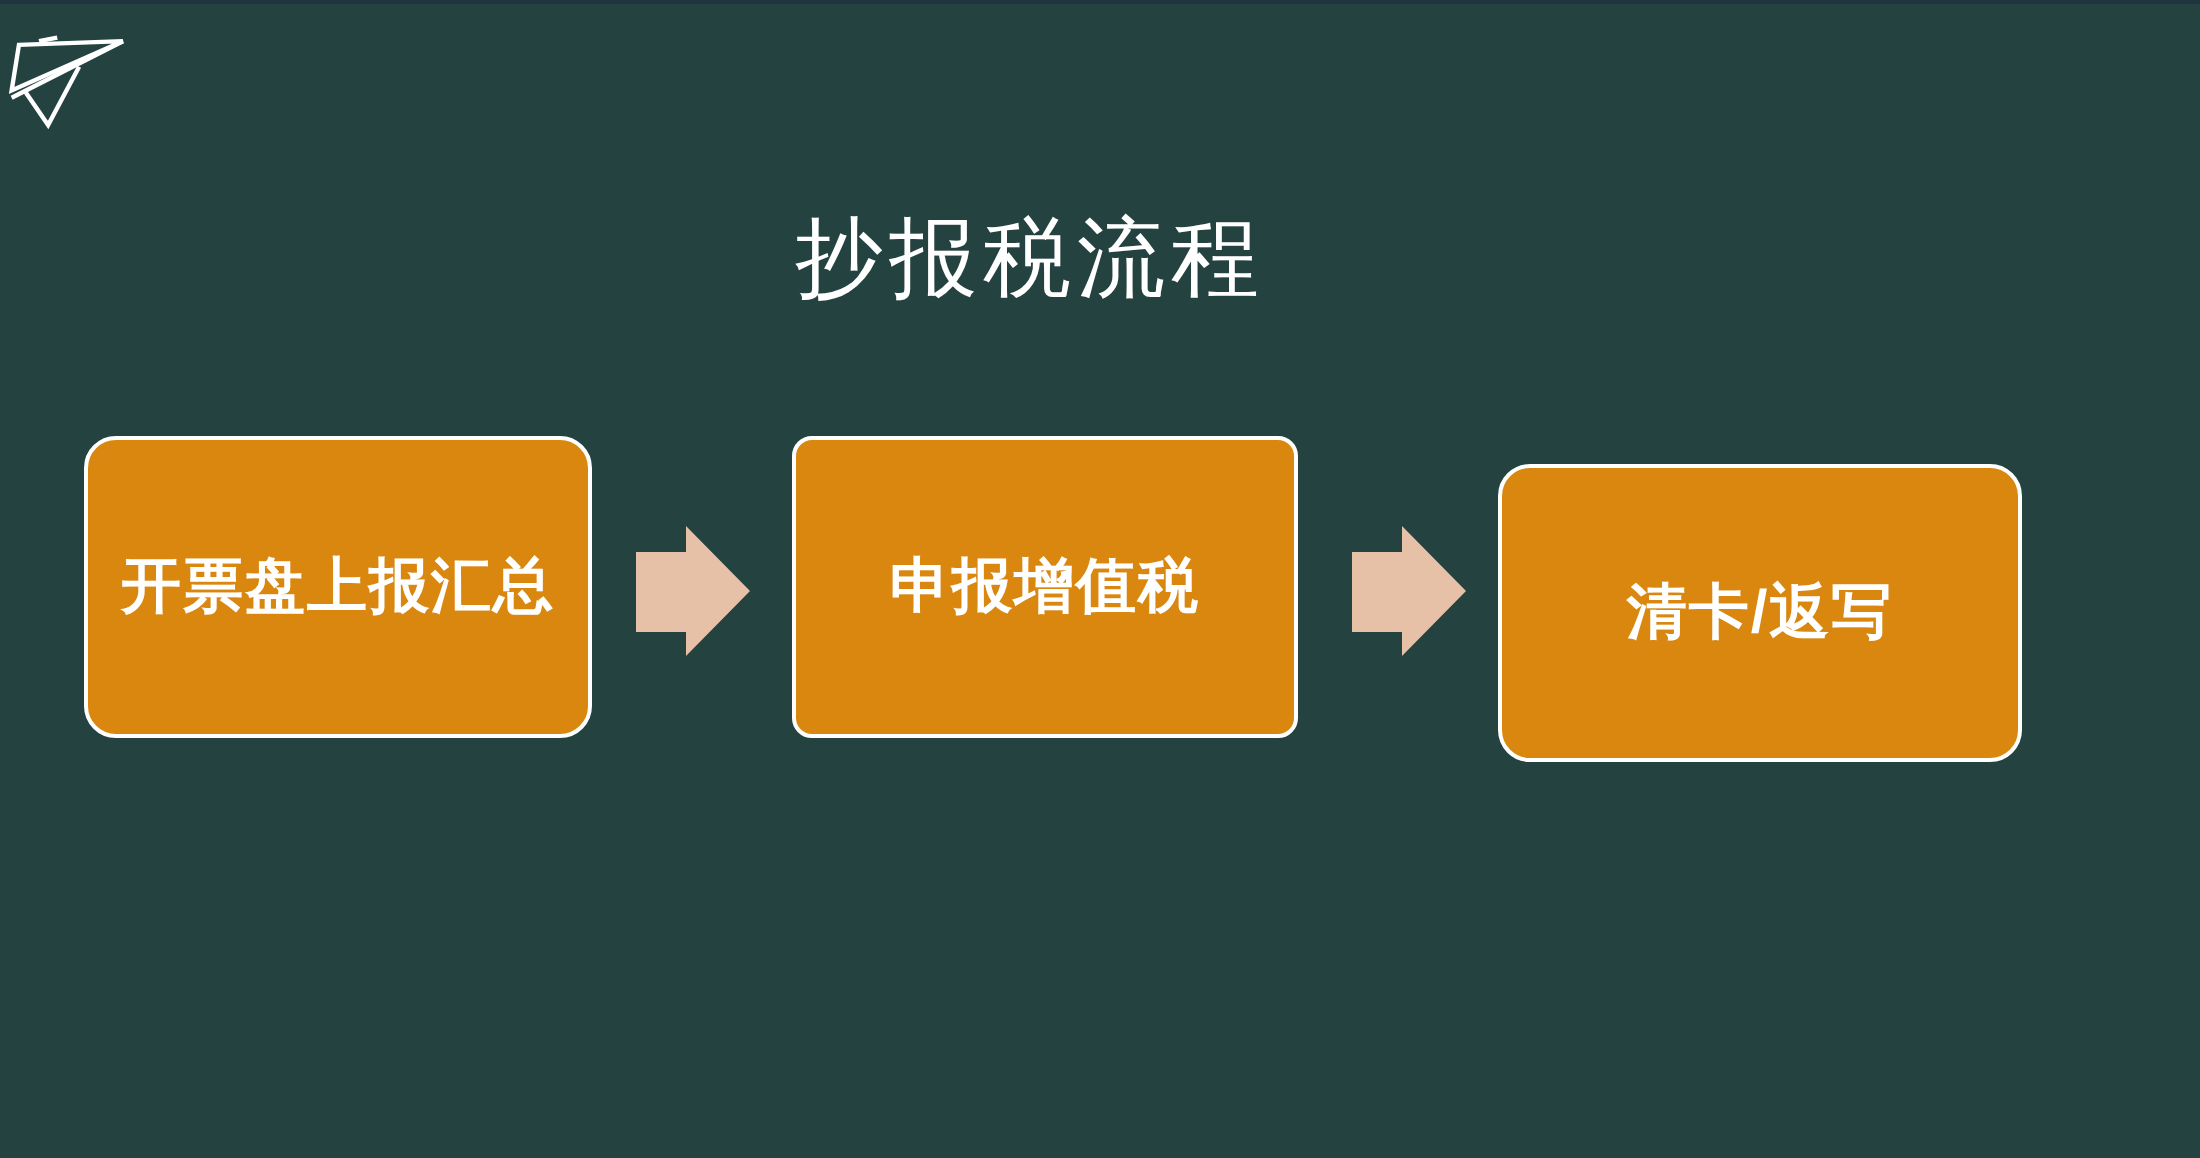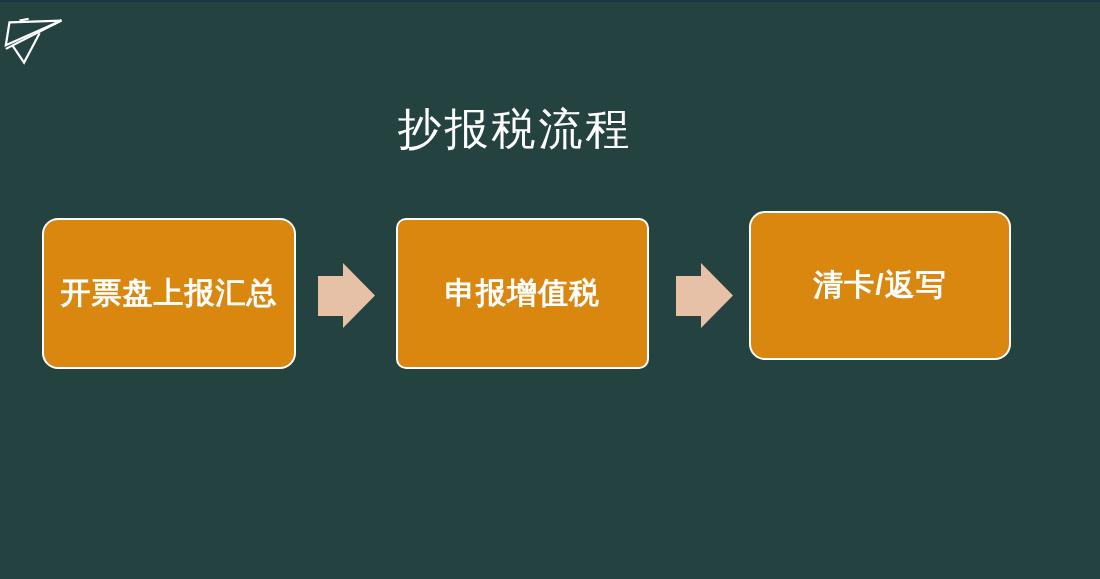--- a/index.html
+++ b/index.html
@@ -53,21 +53,21 @@
     align-items: center;
     justify-content: center;
     color: #ffffff;
     font-weight: bold;
     font-size: 30px;
     letter-spacing: 1px;
     white-space: nowrap;
   }
   .box-1 { left: 42px;  width: 254px; }
   .box-2 { left: 396px; width: 253px; border-radius: 10px; }
-  .box-3 { left: 749px; width: 262px; top: 211px; height: 149px; }
+  .box-3 { left: 749px; width: 262px; top: 232px; height: 149px; }
   .flow-arrow {
     position: absolute;
     top: 263px;
     width: 57px;
     height: 65px;
   }
   .arrow-1 { left: 318px; }
   .arrow-2 { left: 676px; }
 </style>
 </head>

